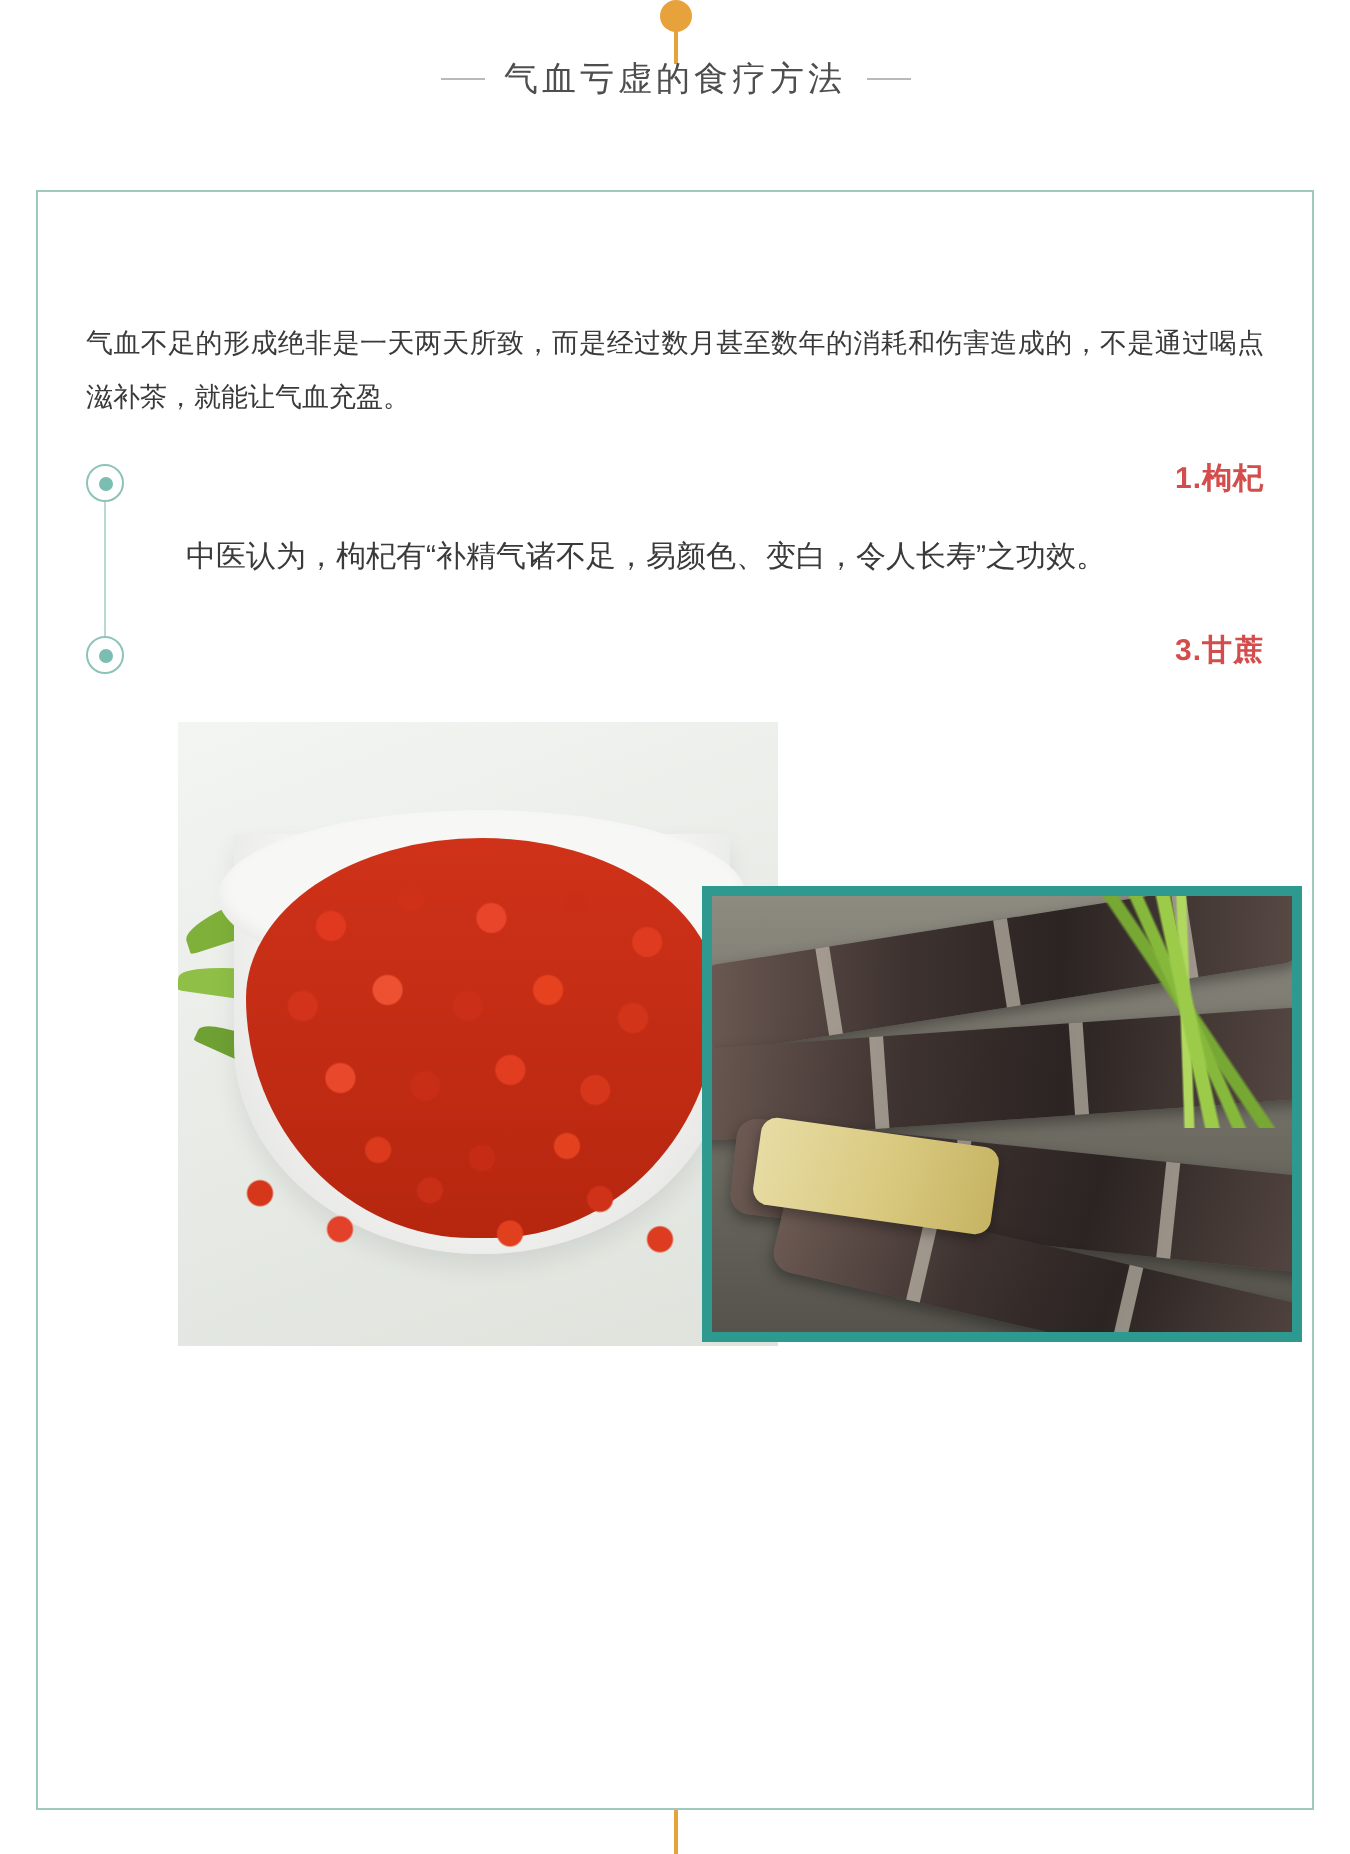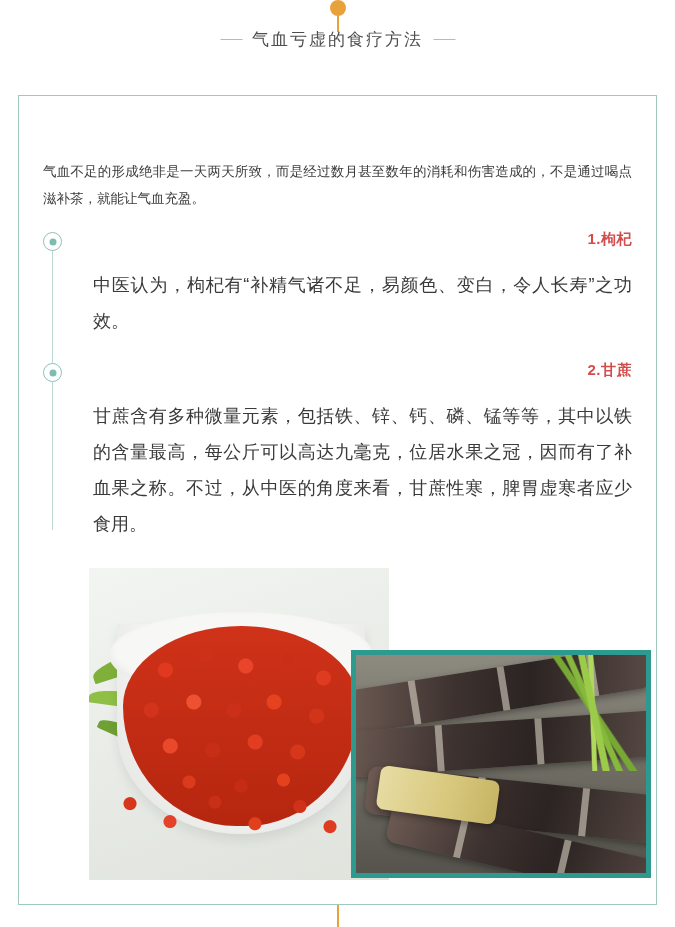--- a/index.html
+++ b/index.html
@@ -128,21 +128,21 @@
   }
   .section-title {
     font-size: 15px;
     font-weight: bold;
     color: #d34d4d;
     margin: 0 0 10px 0;
     letter-spacing: 0.5px;
     text-align: right;
   }
   .section-body {
-    font-size: 18px;
+    font-size: 15px;
     line-height: 2.0;
     color: #3a3a3a;
     text-align: justify;
     padding-left: 18px;
   }
 
   
   .photos {
     position: relative;
     margin: 14px 0 0 32px;
@@ -320,22 +320,21 @@
     <div class="sections">
 
       <div class="section">
         <span class="bullet"></span>
         <h3 class="section-title">1.枸杞</h3>
         <p class="section-body">中医认为，枸杞有“补精气诸不足，易颜色、变白，令人长寿”之功效。</p>
       </div>
 
       <div class="section">
         <span class="bullet"></span>
-        <h3 class="section-title">2.甘蔗</h3>
-        <p class="section-body">甘蔗含有多种微量元素，包括铁、锌、钙、磷、锰等等，其中以铁的含量最高，每公斤可以高达九毫克，位居水果之冠，因而有了补血果之称。不过，从中医的角度来看，甘蔗性寒，脾胃虚寒者应少食用。</p>
+        <h3 class="section-title">3.甘蔗</h3>
       </div>
 
 
     </div>
 
     <div class="photos">
 
       <div class="photo photo-goji">
         <span class="leaf leaf-a"></span>
         <span class="leaf leaf-b"></span>

